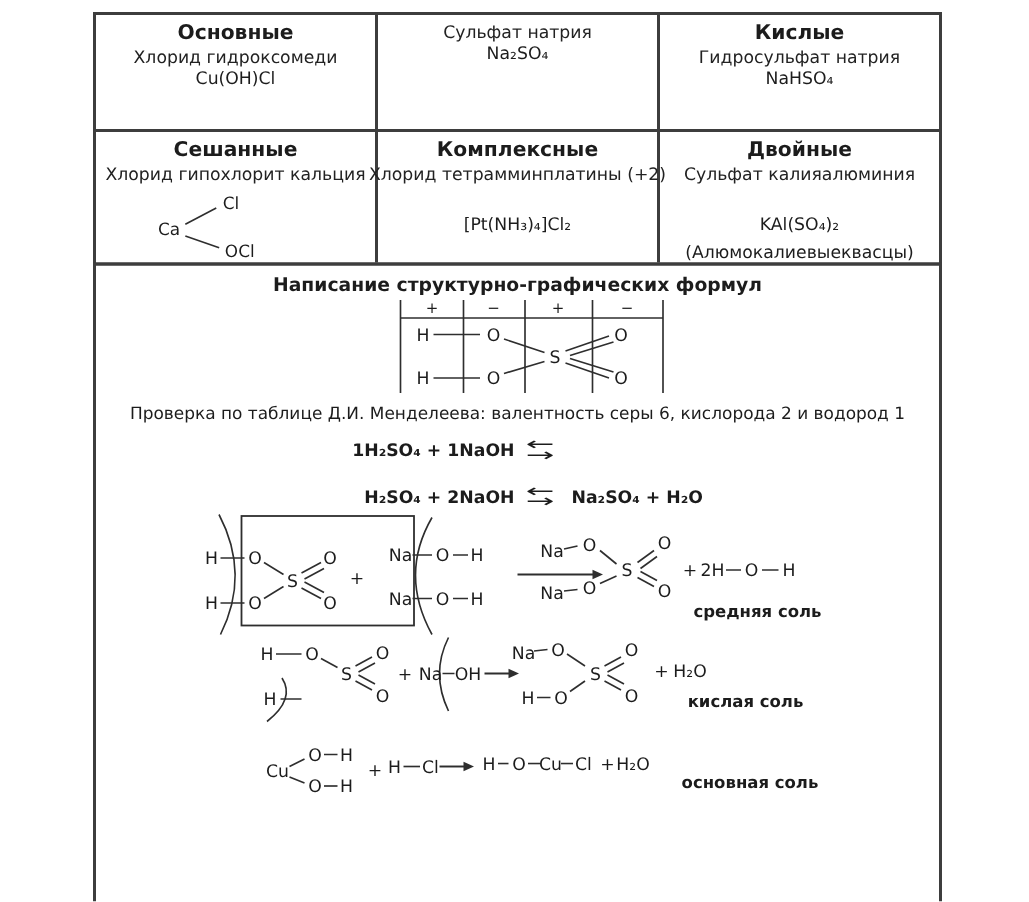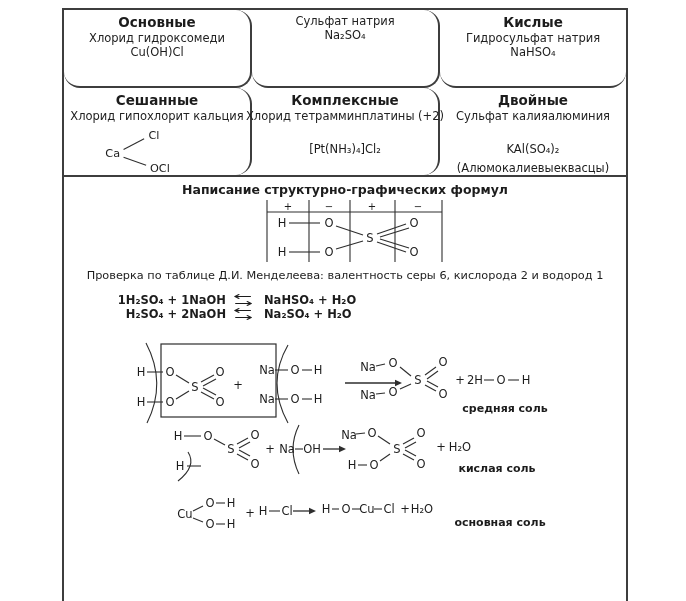--- a/index.html
+++ b/index.html
@@ -3,38 +3,38 @@
 <meta charset="utf-8">
 <style>
   html,body{margin:0;padding:0;background:#fff;}
   .page{position:relative;width:686px;height:601px;background:#ffffff;
         font-family:"DejaVu Sans",sans-serif;color:#1c1c1c;overflow:hidden;}
   
   .tbl{position:absolute;left:62px;top:8px;width:566px;height:169px;
        border:2px solid #3d3d3d;box-sizing:border-box;
        display:grid;grid-template-columns:188px 188px 186px;grid-template-rows:78px 87px;}
   .cell{box-sizing:border-box;display:flex;flex-direction:column;align-items:center;
-        padding-top:4px;overflow:visible;border-radius:16px;}
+        padding-top:4px;overflow:visible;}
   .cell.br{border-right:2px solid #3d3d3d;}
   .cell.bb{border-bottom:2px solid #3d3d3d;}
   .ctitle{font-weight:bold;font-size:13.5px;line-height:17px;white-space:nowrap;}
   .cname{font-size:11.5px;line-height:14px;white-space:nowrap;color:#222;}
   .cformula{font-size:11.5px;white-space:nowrap;}
   .cformula.gap{margin-top:19px;}
   .cextra{font-size:11.5px;margin-top:5px;white-space:nowrap;}
   .ca-svg{width:120px;height:52px;margin:1px 0 0 28px;align-self:flex-start;}
   
   .box{position:absolute;left:62px;top:175px;width:566px;height:478px;
        border:2px solid #3d3d3d;box-sizing:border-box;}
   .sec-title{position:absolute;top:5px;left:0;width:100%;text-align:center;
              font-weight:bold;font-size:12.5px;}
   .grid-svg{position:absolute;left:198px;top:18px;width:190px;height:72px;}
   .check{position:absolute;top:92px;left:0;width:100%;text-align:center;font-size:11.3px;}
   .equations{position:absolute;top:116px;left:10px;width:100%;
-             display:flex;flex-direction:column;gap:0;}
+             display:flex;flex-direction:column;align-items:center;gap:17px;}
   .eqrow{display:grid;grid-template-columns:152px 34px 142px;align-items:center;
          font-size:11.5px;font-weight:600;}
   .eql{text-align:right;white-space:nowrap;}
   .eqr{text-align:left;white-space:nowrap;padding-left:4px;}
   .eqarrow{display:flex;flex-direction:column;align-items:center;line-height:7px;
            font-size:12px;font-weight:400;}
   .eqarrow span{display:inline-block;transform:scaleX(1.9);}
   .mid-svg{position:absolute;left:58px;top:165px;width:510px;height:85px;}
   .acid-svg{position:absolute;left:96px;top:246px;width:420px;height:70px;}
   .basic-svg{position:absolute;left:96px;top:316px;width:420px;height:55px;}
@@ -116,21 +116,20 @@
 
     <div class="check">Проверка по таблице Д.И. Менделеева: валентность серы 6, кислорода 2 и водород 1</div>
 
     <div class="equations">
       <div class="eqrow">
         <span class="eql">1H₂SO₄ + 1NaOH</span>
         <span class="eqarrow">
             <span>←</span>
             <span>→</span>
           </span>
-        <span class="eqr">NaHSO₄ + H₂O</span>
       </div>
       <div class="eqrow">
         <span class="eql">H₂SO₄ + 2NaOH</span>
         <span class="eqarrow">
             <span>←</span>
             <span>→</span>
           </span>
         <span class="eqr">Na₂SO₄ + H₂O</span>
       </div>
     </div>

